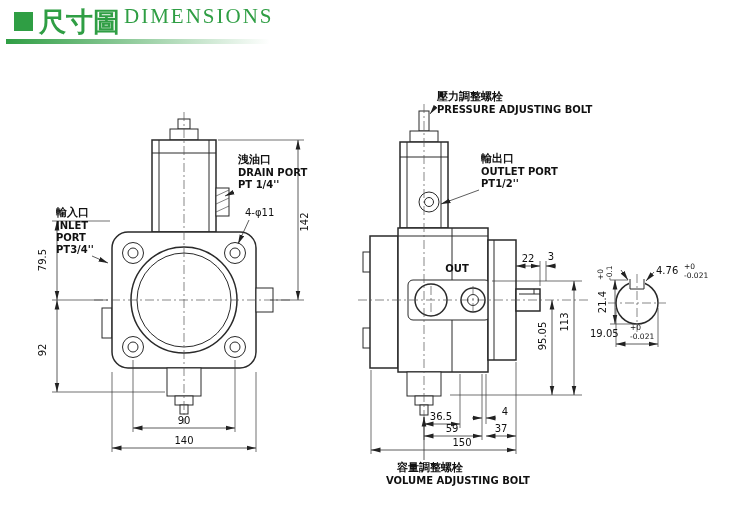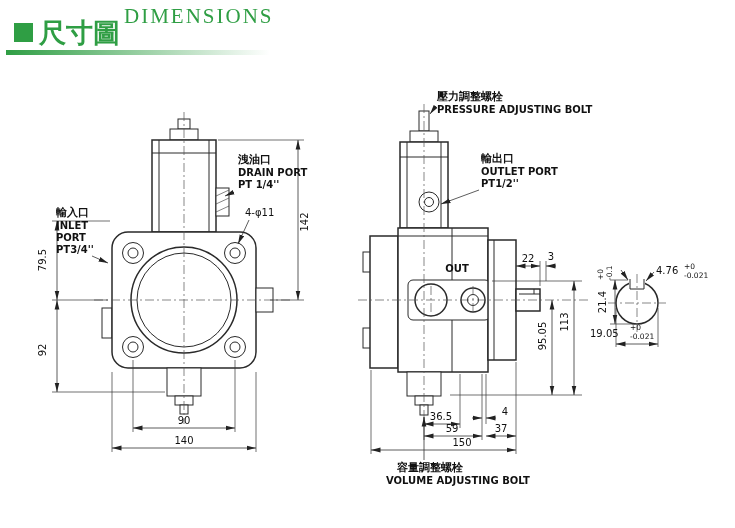--- a/index.html
+++ b/index.html
@@ -4,21 +4,21 @@
 <style>
   html,body{margin:0;padding:0;background:#ffffff;}
   .page{position:relative;width:735px;height:528px;background:#fff;overflow:hidden;
         font-family:"Liberation Sans",sans-serif;}
   .header{position:absolute;left:6px;top:4px;width:300px;}
   .header-row{display:flex;align-items:flex-end;gap:4px;}
   .bullet{display:inline-block;width:19px;height:19px;background:#2f9e44;margin:0 2px 6px 8px;}
   .title-cjk{color:#2f9e44;font-size:27px;font-weight:bold;line-height:1.1;
              font-family:"Liberation Sans",sans-serif;}
   .title-en{color:#2f9e44;font-size:21px;letter-spacing:2px;line-height:1.2;
-            font-family:"Liberation Serif",serif;margin-bottom:19px;}
+            font-family:"Liberation Serif",serif;margin-bottom:8px;}
   .underline{margin-top:2px;height:5px;width:264px;
              background:linear-gradient(to right,#2f9e44,rgba(255,255,255,0));}
   svg{position:absolute;left:0;top:0;}
   svg text{font-family:"DejaVu Sans","Liberation Sans",sans-serif;font-size:10px;fill:#111;}
   .capc{font-size:11px;font-weight:bold;}
   .cap{font-size:10px;font-weight:bold;}
   .tol{font-size:7.5px;}
   .ol{fill:none;stroke:#2a2a2a;stroke-width:1.5;}
   .olf{fill:#ffffff;stroke:#2a2a2a;stroke-width:1.5;}
   .ol2{fill:none;stroke:#2a2a2a;stroke-width:1;}

